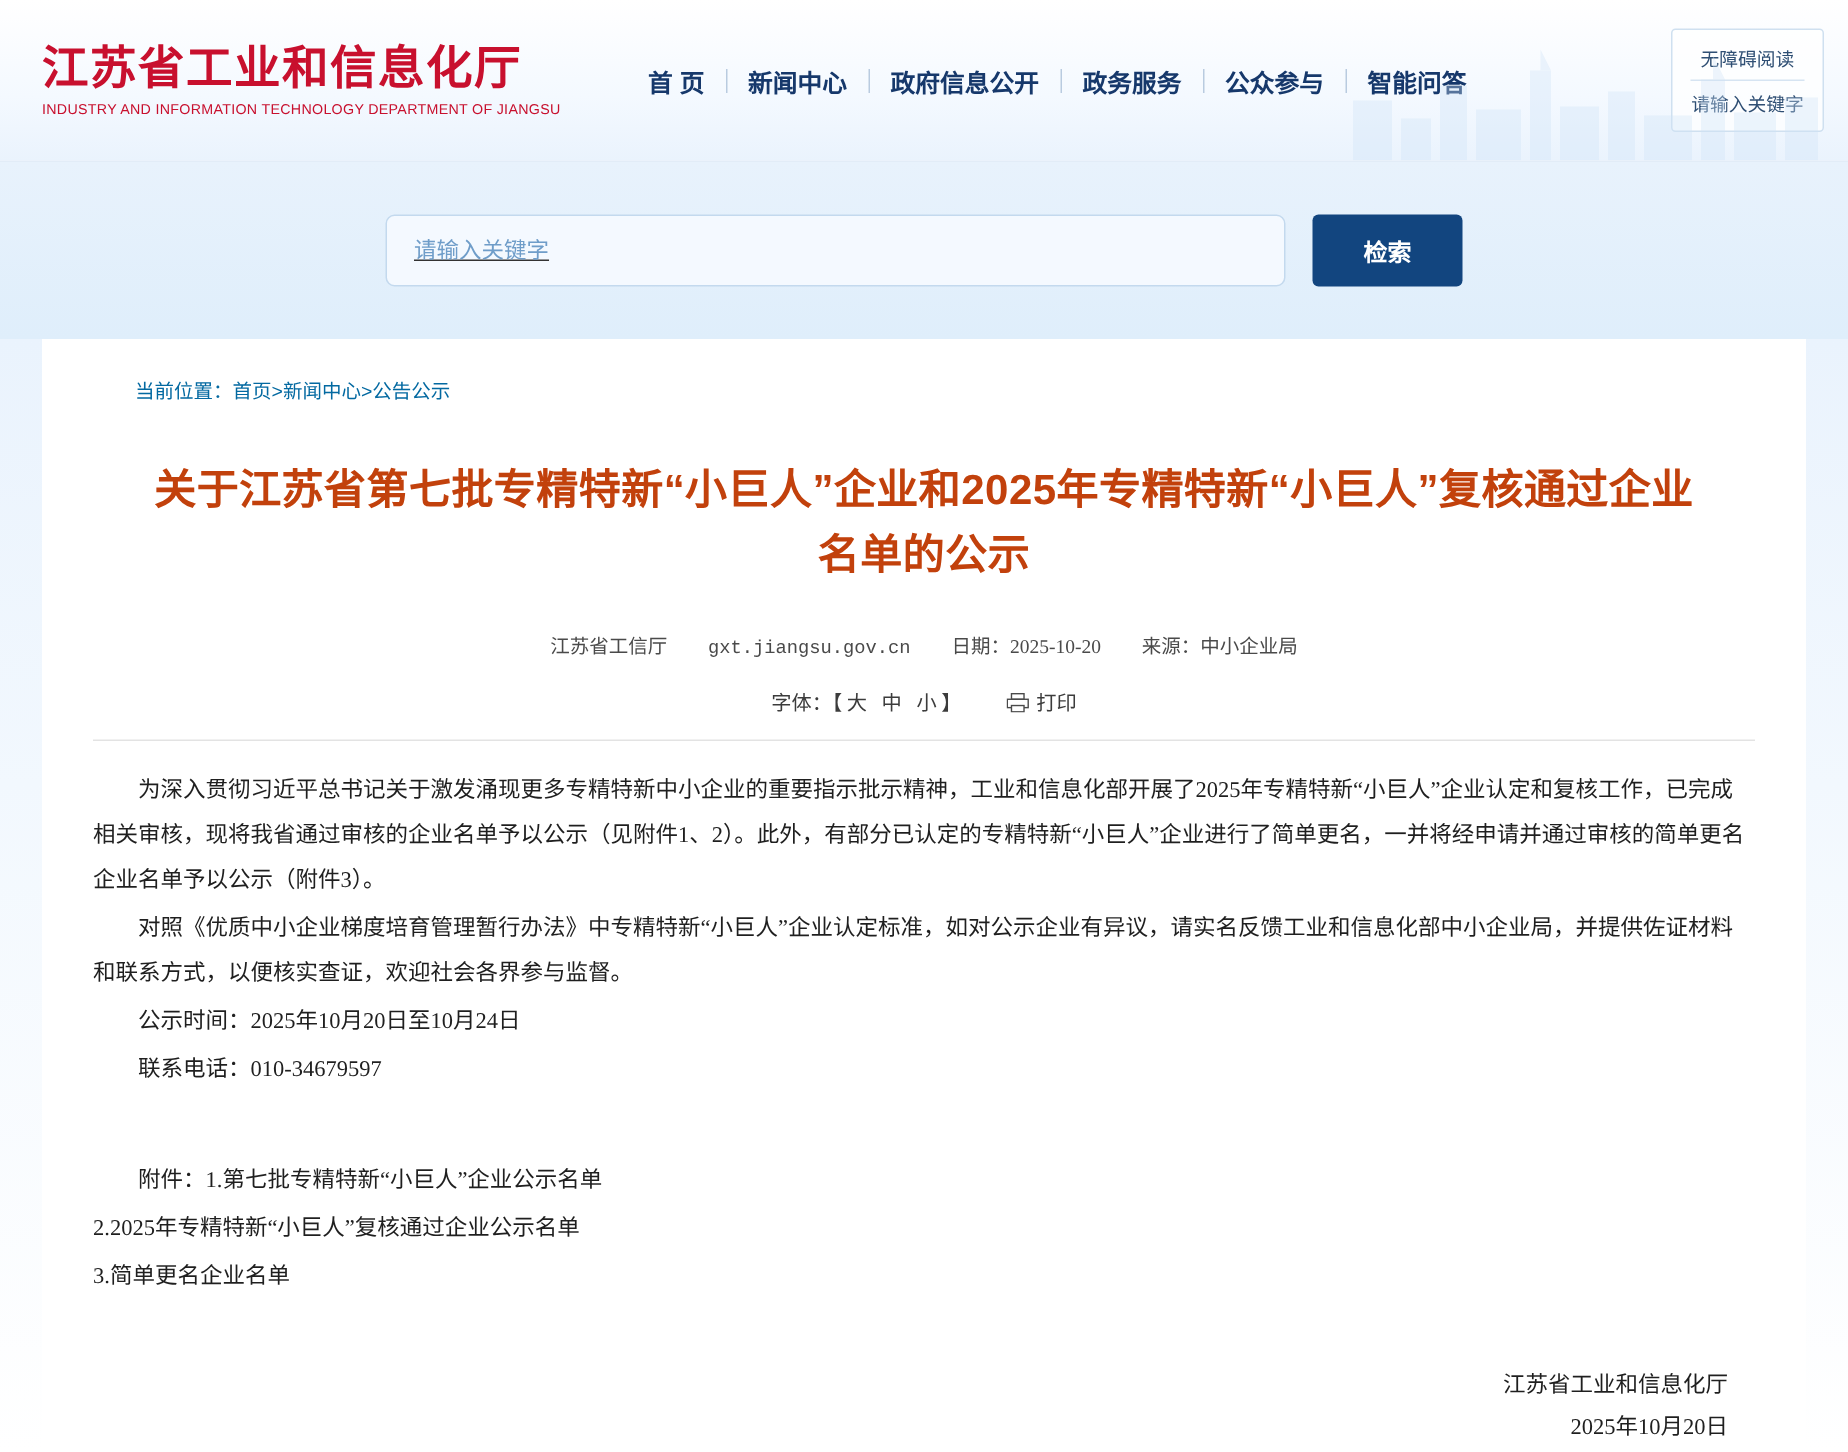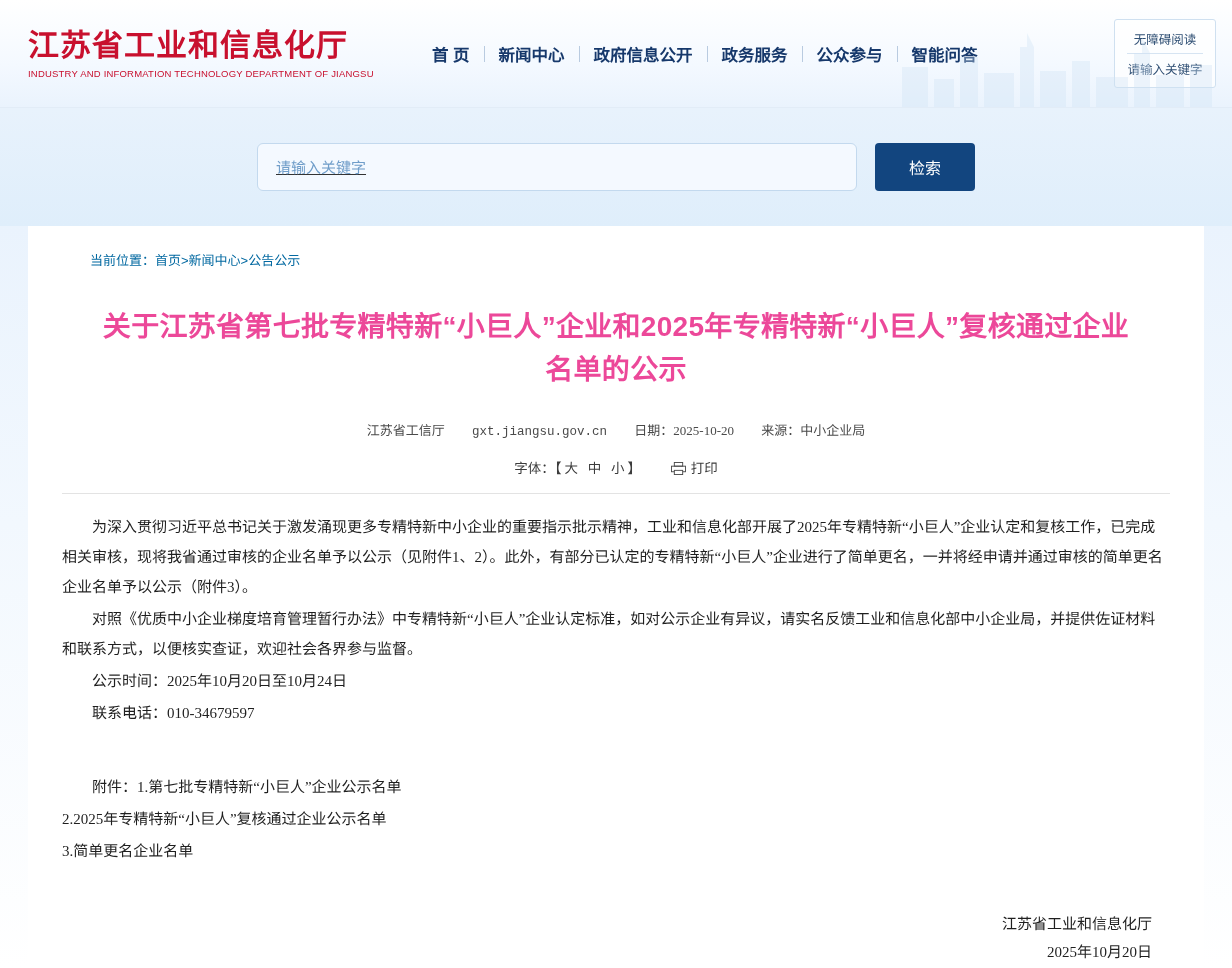--- a/index.html
+++ b/index.html
@@ -113,21 +113,21 @@
     font-family: "Liberation Sans", sans-serif;
     text-decoration: underline;
   }
   .search-input::placeholder { color: #6f9dc9; }
   .search-btn {
     width: 100px;
     height: 48px;
     background: #12457f;
     color: #ffffff;
     font-size: 16px;
-    font-weight: normal;
+    font-weight: bold;
     border: none;
     border-radius: 4px;
     cursor: pointer;
     font-family: "Liberation Sans", sans-serif;
   }
 
   
   .page-wrap {
     position: relative;
     height: calc(968px - 108px - 118px);
@@ -141,21 +141,21 @@
   }
   .breadcrumb {
     font-size: 13px;
     color: #0369a1;
     padding: 24px 0 8px 28px;
   }
   .title {
     text-align: center;
     font-size: 28px;
     font-weight: bold;
-    color: #ec4899;
+    color: #c2410c;
     line-height: 1.55;
     margin: 28px 36px 0 36px;
     letter-spacing: .3px;
   }
   .meta-row {
     text-align: center;
     font-size: 13px;
     color: #4a4a4a;
     margin-top: 28px;
     font-family: "Liberation Serif", serif;

